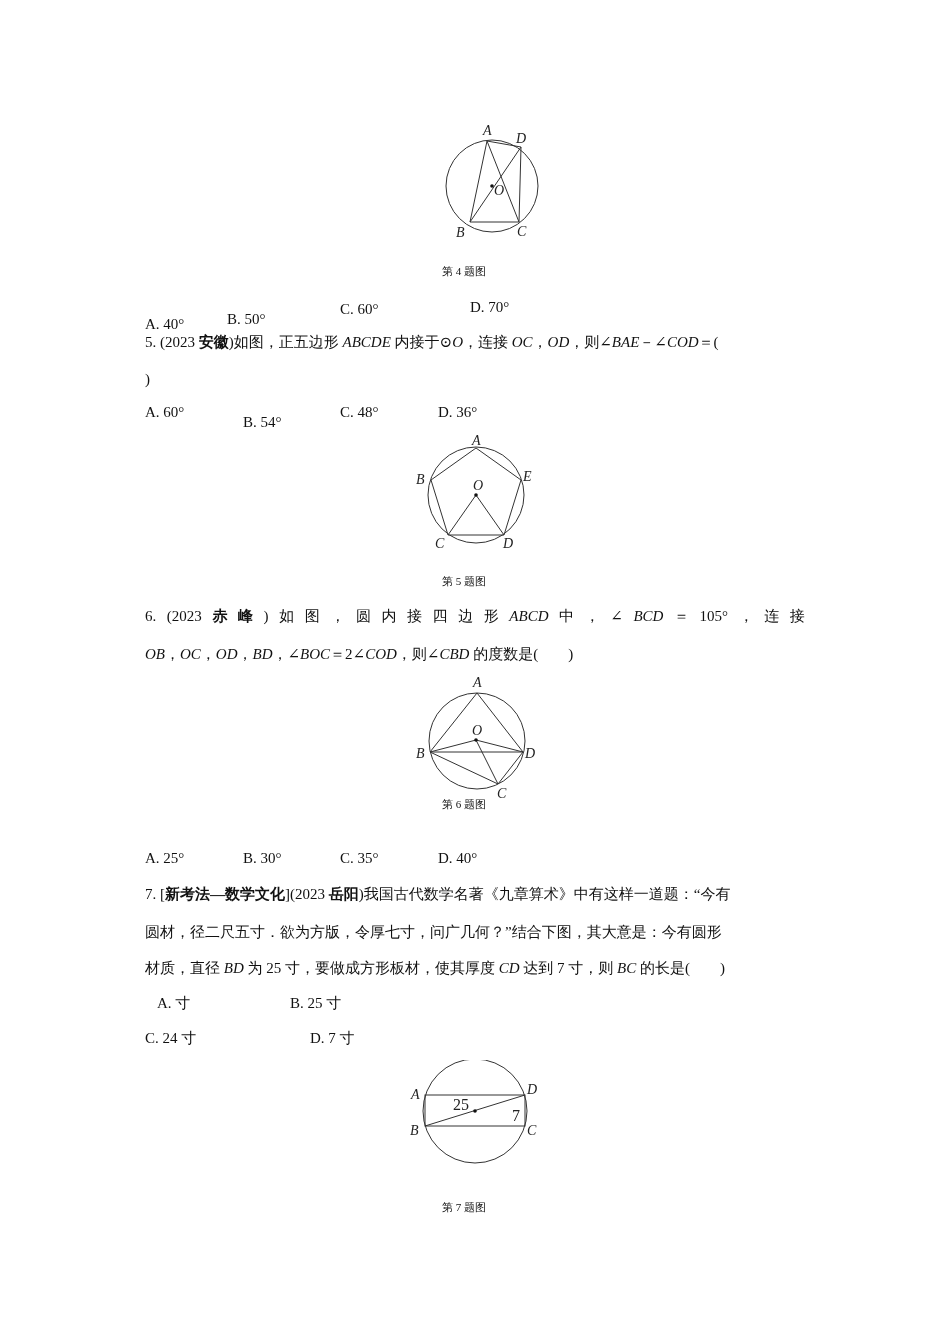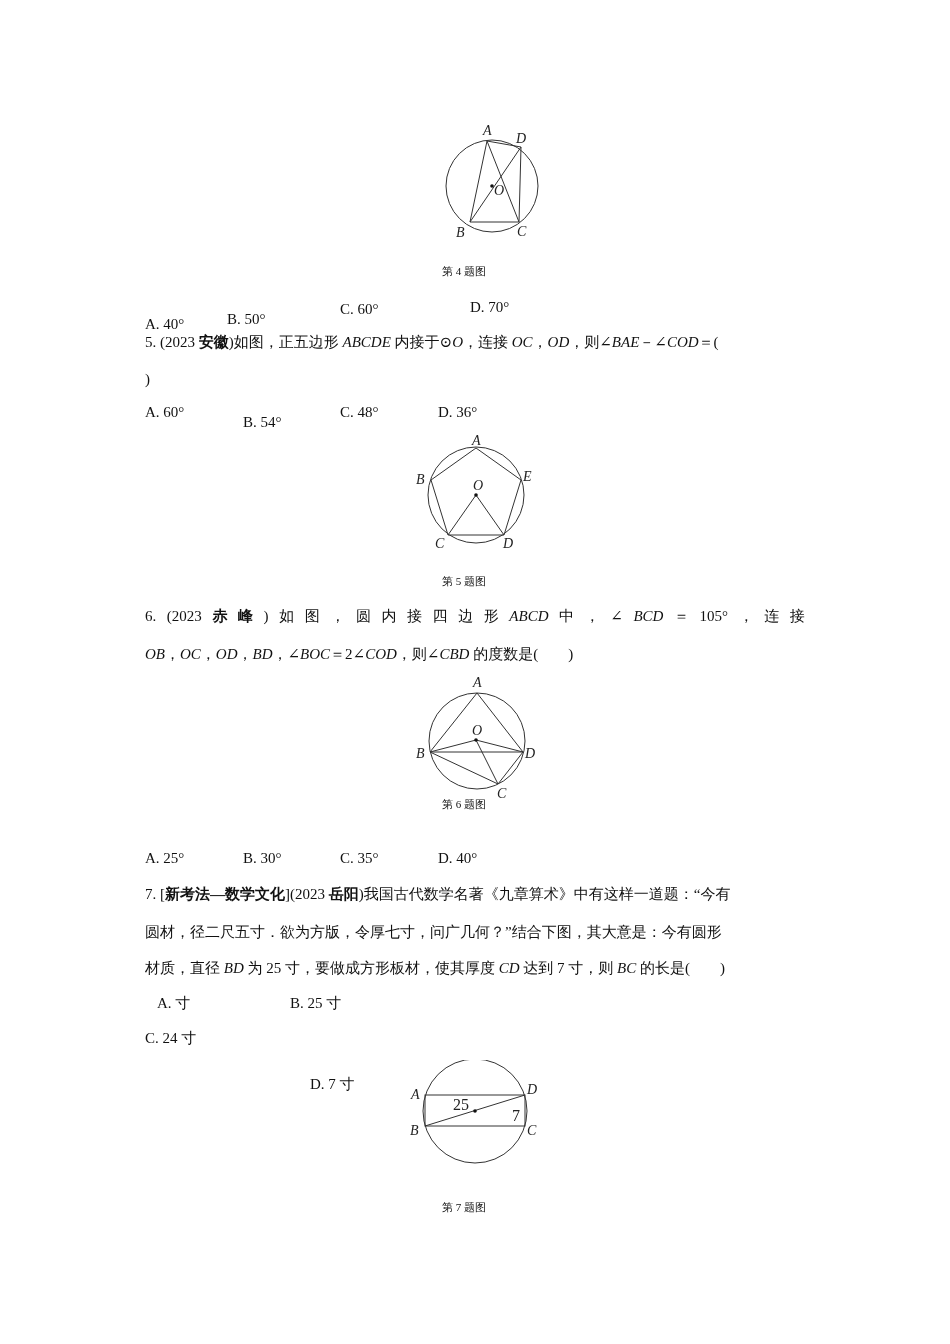--- a/index.html
+++ b/index.html
@@ -125,21 +125,21 @@
 <div class="line" style="top:885px;font-family:Liberation Serif, serif;">
   <span>7. [</span><b>新考法—数学文化</b><span>](2023 </span><b>岳阳</b><span>)我国古代数学名著《九章算术》中有这样一道题：“今有</span>
 </div>
 <div class="line" style="top:923px;">圆材，径二尺五寸．欲为方版，令厚七寸，问广几何？”结合下图，其大意是：今有圆形</div>
 <div class="line" style="top:959px;">
   <span>材质，直径 </span><i>BD</i><span> 为 25 寸，要做成方形板材，使其厚度 </span><i>CD</i><span> 达到 7 寸，则 </span><i>BC</i><span> 的长是(　　)</span>
 </div>
 <div class="opt" style="left:145px; top:994px;margin-left:12px;">A. 寸</div>
 <div class="opt" style="left:290px; top:994px;">B. 25 寸</div>
 <div class="opt" style="left:145px; top:1029px;">C. 24 寸</div>
-<div class="opt" style="left:310px; top:1029px;margin-top:46px;">D. 7 寸</div>
+<div class="opt" style="left:310px; top:1029px;">D. 7 寸</div>
 
 <div class="abs" style="left:400px; top:1060px; width:150px; height:115px;">
   <svg width="150" height="115" viewBox="0 0 150 115">
     <circle cx="75" cy="51" r="52" fill="none" stroke="#333" stroke-width="1"></circle>
 
     <rect x="25" y="35" width="100" height="31" fill="none" stroke="#333" stroke-width="1"></rect>
     <line x1="25" y1="66" x2="125" y2="35" stroke="#333" stroke-width="1"></line>
     <circle cx="75" cy="51" r="1.8" fill="#111"></circle>
     <text x="11" y="39">A</text>
     <text x="127" y="34">D</text>

